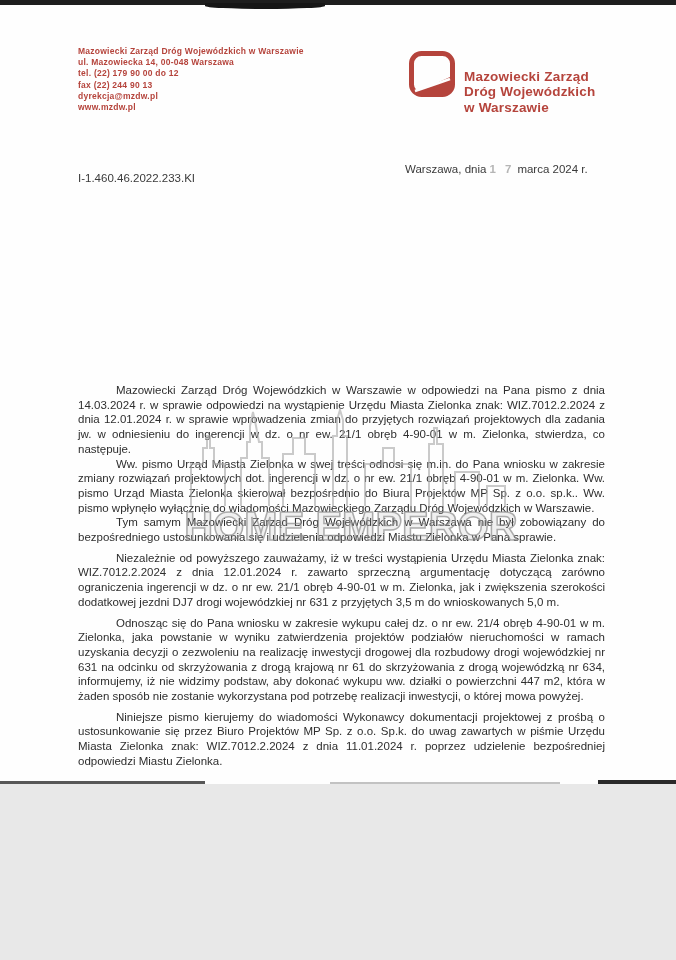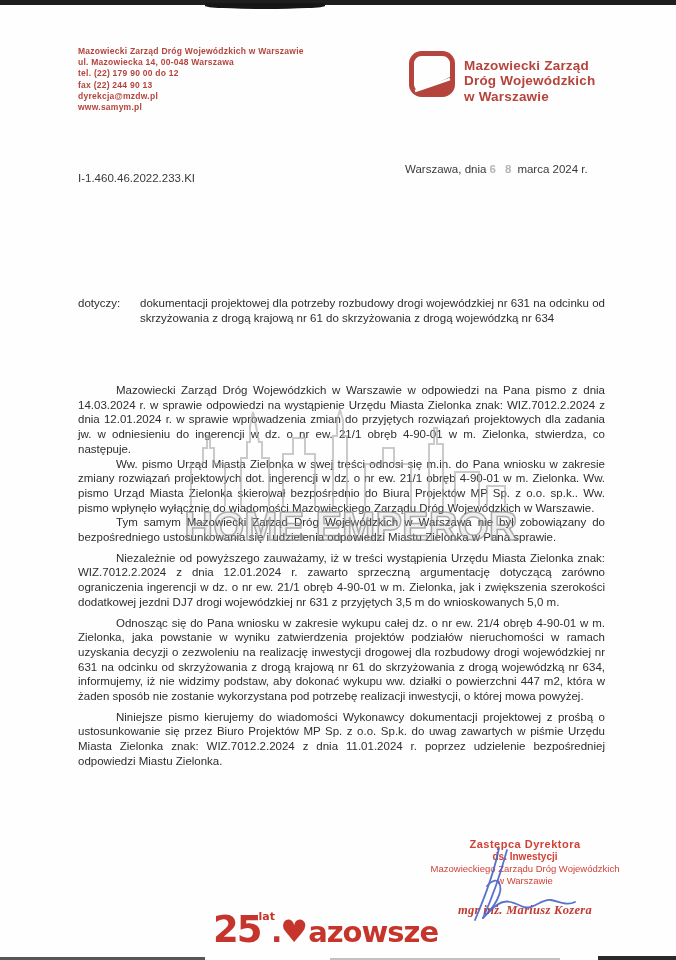--- a/index.html
+++ b/index.html
@@ -1,37 +1,37 @@
 <!DOCTYPE html>
 <html><head>
 <meta charset="utf-8">
 <style>
   html,body{margin:0;padding:0;background:#e8e8e8;}
   .page{
-    position:relative;width:676px;height:960px;margin:0 auto;
+    position:relative;width:676px;height:784px;margin:0 auto;
     background:#fefefe;overflow:hidden;
     font-family:"Liberation Sans",sans-serif;color:#2e2e2e;
   }
   
   .scan-strip-top{position:absolute;top:0;left:0;width:676px;height:5px;background:#1e1e1e;}
   .scan-blob{position:absolute;top:3px;left:205px;width:120px;height:6px;background:#161616;border-radius:0 0 60% 60%;}
   .scan-strip-bl{position:absolute;bottom:0;left:0;width:205px;height:3px;background:#3a3a3a;opacity:.85;}
   .scan-strip-bm{position:absolute;bottom:0;left:330px;width:230px;height:2px;background:#9a9a9a;opacity:.6;}
   .scan-strip-br{position:absolute;bottom:0;left:598px;width:78px;height:4px;background:#2a2a2a;}
 
   
   .letterhead{
     position:absolute;left:78px;top:46px;
     color:var(--brand-red,#b0463f);font-size:8.5px;font-weight:bold;
     line-height:1.32;letter-spacing:.25px;
   }
   .logo{position:absolute;left:408px;top:50px;display:flex;align-items:flex-start;}
   .logo-icon{width:48px;height:48px;flex:0 0 auto;}
   .logo-text{
-    margin-left:8px;margin-top:8px;color:var(--brand-red,#b5443c);
+    margin-left:8px;margin-top:19px;color:var(--brand-red,#b5443c);
     font-size:13.5px;font-weight:bold;line-height:1.13;letter-spacing:.2px;
   }
 
   
   .refline{position:absolute;left:78px;top:163px;width:527px;font-size:11.5px;color:#3a3a3a;}
   .ref-number{position:absolute;left:0;top:9px;}
   .dateline{position:absolute;left:327px;top:0;white-space:nowrap;}
   .date-day{color:#b5b5b5;letter-spacing:3px;margin:0 3px;font-weight:bold;}
 
   
@@ -86,45 +86,41 @@
 
   <div class="scan-strip-top"></div>
   <div class="scan-blob"></div>
 
   <div class="letterhead">
     <div>Mazowiecki Zarząd Dróg Wojewódzkich w Warszawie</div>
     <div>ul. Mazowiecka 14, 00-048 Warszawa</div>
     <div>tel. (22) 179 90 00 do 12</div>
     <div>fax (22) 244 90 13</div>
     <div>dyrekcja@mzdw.pl</div>
-    <div>www.samym.pl</div>
+    <div>www.mzdw.pl</div>
   </div>
 
   <div class="logo">
     <svg class="logo-icon" viewBox="0 0 48 48">
       <rect x="3.5" y="3.5" width="41" height="41" rx="10" fill="none" stroke="#b5443c" stroke-width="5"></rect>
       <path d="M7 42 Q 20 37 42 27 L42 42 Z" fill="#b5443c"></path>
       <path d="M7 41 Q 22 36 42 29" stroke="#fefefe" stroke-width="2.6" fill="none"></path>
     </svg>
     <div class="logo-text">
       <div>Mazowiecki Zarząd</div>
       <div>Dróg Wojewódzkich</div>
       <div>w Warszawie</div>
     </div>
   </div>
 
   <div class="refline">
     <span class="ref-number">I-1.460.46.2022.233.KI</span>
-    <span class="dateline"><span>Warszawa, dnia</span><span class="date-day">6 8</span><span>marca 2024  r.</span></span>
+    <span class="dateline"><span>Warszawa, dnia</span><span class="date-day">1 7</span><span>marca 2024  r.</span></span>
   </div>
 
-  <div class="subject">
-    <div class="subject-label">dotyczy:</div>
-    <div class="subject-text">dokumentacji projektowej dla potrzeby rozbudowy drogi wojewódzkiej nr 631 na odcinku od skrzyżowania z drogą krajową nr 61 do skrzyżowania z drogą wojewódzką nr 634</div>
-  </div>
 
   <div class="watermark">
     <svg class="watermark-skyline" width="336" height="100" viewBox="0 0 336 100">
       <g fill="none" stroke="#a8a8a8" stroke-width="2">
         <path d="M8 100 L8 58 L20 58 L20 42 L24 42 L24 30 L27 30 L27 42 L31 42 L31 58 L42 58 L42 100"></path>
         <path d="M58 100 L58 52 L64 52 L64 36 L67 36 L67 20 L70 6 L73 20 L76 36 L79 36 L79 52 L86 52 L86 100"></path>
         <path d="M100 100 L100 48 L110 48 L110 32 L122 32 L122 48 L132 48 L132 100"></path>
         <path d="M150 100 L150 30 L154 30 L154 14 L157 4 L160 14 L160 30 L164 30 L164 100"></path>
         <path d="M182 100 L182 58 L200 58 L200 42 L211 42 L211 58 L228 58 L228 100"></path>
         <path d="M246 100 L246 38 L251 38 L251 22 L254 22 L254 38 L260 38 L260 100"></path>

